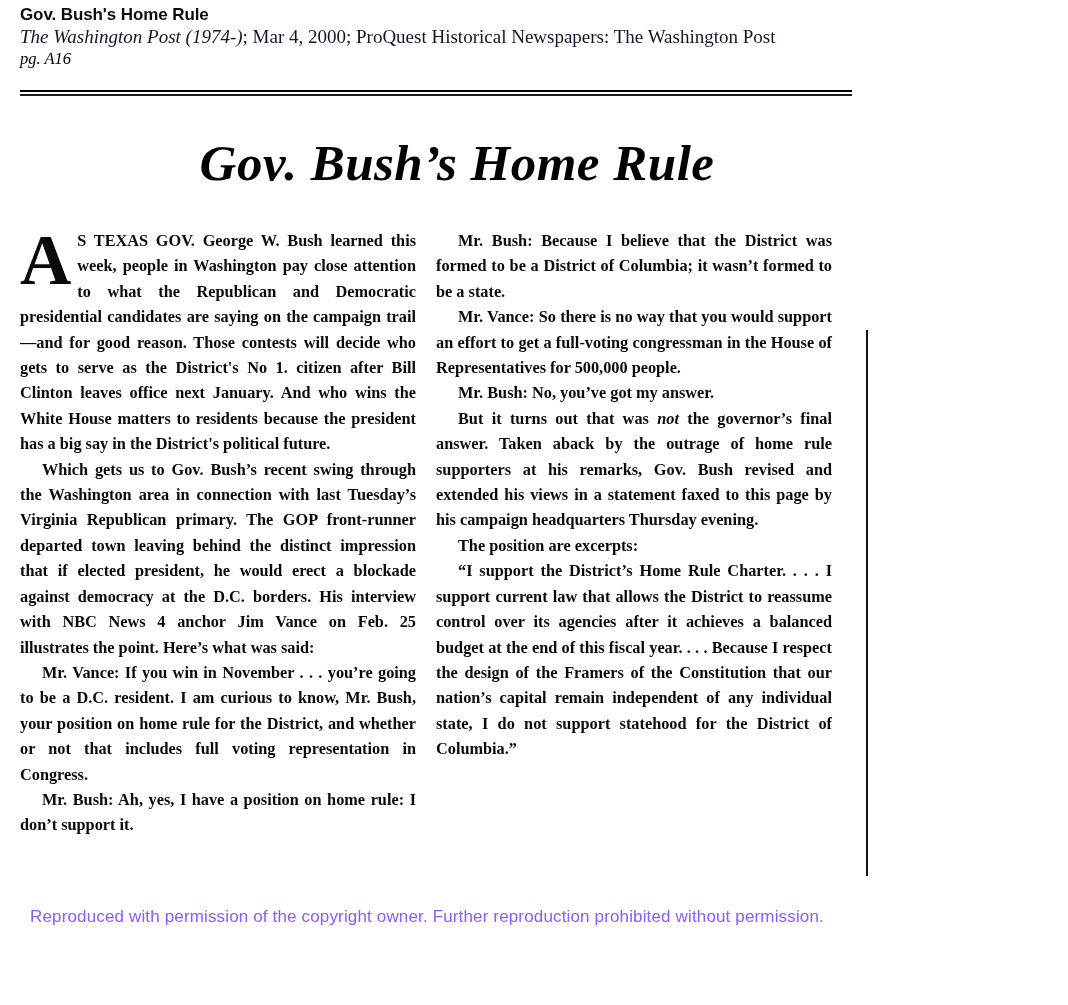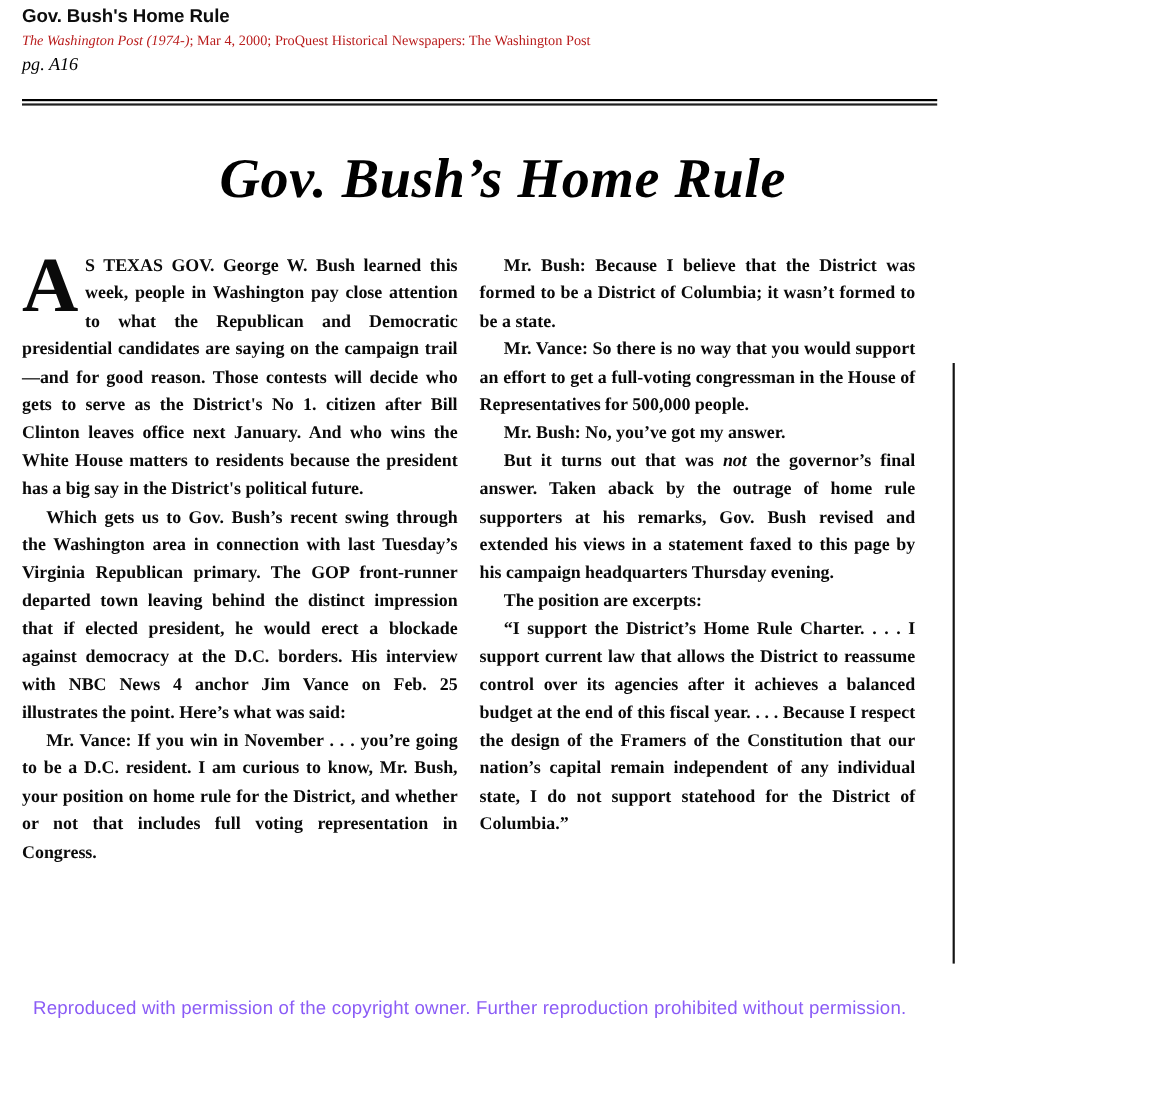--- a/index.html
+++ b/index.html
@@ -27,24 +27,24 @@
   .pq-title {
     font-family: Liberation Sans, sans-serif;
     font-weight: bold;
     font-size: 17px;
     line-height: 21px;
     letter-spacing: -0.1px;
     margin: 0;
     color: #0d0d0d;
   }
   .pq-citation {
-    font-size: 13px;
+    font-size: 19px;
     line-height: 22px;
     margin: 1px 0 0 0;
-    color: #b91c1c;
+    color: #0f172a;
     white-space: nowrap;
   }
   .pq-citation .pub {
     font-style: italic;
   }
   .pq-page {
     font-size: 16.5px;
     line-height: 22px;
     margin: 0;
     color: #000000;
@@ -170,20 +170,21 @@
 </div>
 
 <div class="headline">Gov. Bush’s Home Rule</div>
 
 <div class="cols">
 
   <div class="col col-left">
     <p class="lede"><span class="dropcap">A</span><span>S TEXAS GOV. George W. Bush learned this week, people in Washington pay close attention to what the Republican and Democratic presidential candidates are saying on the campaign trail—and for good reason. Those contests will decide who gets to serve as the District's No 1. citizen after Bill Clinton leaves office next January. And who wins the White House matters to residents because the president has a big say in the District's political future.</span></p>
     <p>Which gets us to Gov. Bush’s recent swing through the Washington area in connection with last Tuesday’s Virginia Republican primary. The GOP front-runner departed town leaving behind the distinct impression that if elected president, he would erect a blockade against democracy at the D.C. borders. His interview with NBC News 4 anchor Jim Vance on Feb. 25 illustrates the point. Here’s what was said:</p>
     <p><span class="spk">Mr. Vance:</span><span> If you win in November . . . you’re going to be a D.C. resident. I am curious to know, Mr. Bush, your position on home rule for the District, and whether or not that includes full voting representation in Congress.</span></p>
+    <p><span class="spk">Mr. Bush:</span><span> Ah, yes, I have a position on home rule: I don’t support it.</span></p>
   </div>
 
   <div class="col col-right">
     <p><span class="spk">Mr. Bush:</span><span> Because I believe that the District was formed to be a District of Columbia; it wasn’t formed to be a state.</span></p>
     <p><span class="spk">Mr. Vance:</span><span> So there is no way that you would support an effort to get a full-voting congressman in the House of Representatives for 500,000 people.</span></p>
     <p><span class="spk">Mr. Bush:</span><span> No, you’ve got my answer.</span></p>
     <p><span>But it turns out that was </span><span class="ital">not</span><span> the governor’s final answer. Taken aback by the outrage of home rule supporters at his remarks, Gov. Bush revised and extended his views in a statement faxed to this page by his campaign headquarters Thursday evening.</span></p>
     <p>The position are excerpts:</p>
     <p>“I support the District’s Home Rule Charter. . . . I support current law that allows the District to reassume control over its agencies after it achieves a balanced budget at the end of this fiscal year. . . . Because I respect the design of the Framers of the Constitution that our nation’s capital remain independent of any individual state, I do not support statehood for the District of Columbia.”</p>
   </div>

